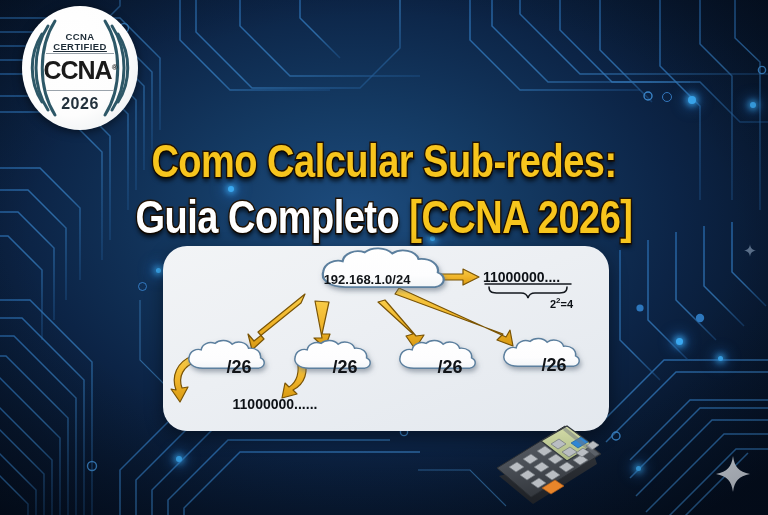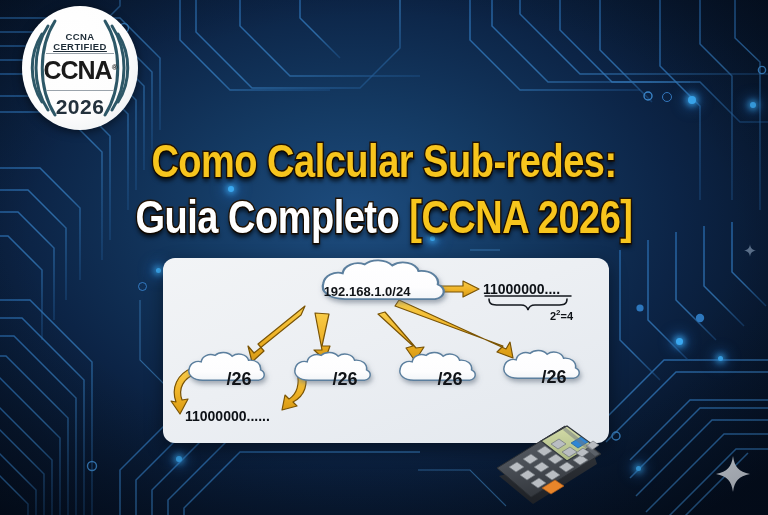--- a/index.html
+++ b/index.html
@@ -52,21 +52,21 @@
     position:absolute; left:0; right:0; text-align:center;
     color:#1d2b36; font-weight:700; letter-spacing:.4px;
   }
   .badge-line1{ top:25px; font-size:9.5px; }
   .badge-line2{ top:35px; font-size:9.5px;text-decoration:underline; }
   .badge-main{
     top:50px; font-size:25px; font-weight:700; letter-spacing:-1px;
     color:#1a1a1a;
   }
   .badge-main sup{ font-size:8px; vertical-align:super; }
-  .badge-year{ top:89px; font-size:21px; font-weight:600; color:#23313c; letter-spacing:.5px; }
+  .badge-year{ top:89px; font-size:16px; font-weight:600; color:#23313c; letter-spacing:.5px; }
   .badge-rule{
     position:absolute; height:1.4px; background:#9aa3ab;
     left:24px; right:24px;
   }
   .rule-top{ top:47px; }
   .rule-bot{ top:84px; }
 
   
   .title{
     position:absolute; left:0; right:0; top:133px;
@@ -88,22 +88,22 @@
   }
   .t-white{
     color:#ffffff;
     -webkit-text-stroke:2.6px #241403;
     paint-order:stroke fill;
     text-shadow:0 3px 4px rgba(0,0,0,.75);
   }
 
   
   .panel{
-    position:absolute; left:163px; top:258px; width:446px; height:185px;
-    border-radius:12px;
+    position:absolute; left:163px; top:246px; width:446px; height:185px;
+    border-radius:24px;
     background:linear-gradient(160deg,#f2f4f6 0%, #eceff3 45%, #e3e8ee 100%);
     box-shadow:0 6px 18px rgba(0,0,0,.45);
     overflow:visible;
   }
   .panel-inner{ position:absolute; inset:0; overflow:hidden; border-radius:12px; }
   .panel svg.diagram{ position:absolute; left:0; top:0; width:446px; height:185px; overflow:visible; }
 
   .node-label{
     position:absolute;
     font-family:"Liberation Sans", sans-serif;
@@ -357,21 +357,21 @@
 
     <div class="node-label sub-label" style="left:41px;top:111px;width:70px;">/26</div>
     <div class="node-label sub-label" style="left:147px;top:111px;width:70px;">/26</div>
     <div class="node-label sub-label" style="left:252px;top:111px;width:70px;">/26</div>
     <div class="node-label sub-label" style="left:356px;top:109px;width:70px;">/26</div>
 
     <div class="node-label bin-label" style="left:320px;top:23px;width:120px;text-align:left;">11000000....</div>
 
     <div class="node-label pow-label" style="left:330px;top:50px;width:80px;text-align:right;"><span>2</span><sup>2</sup><span>=4</span></div>
 
-    <div class="node-label bin-label" style="left:22px;top:150px;width:180px;text-align:left;">11000000......</div>
+    <div class="node-label bin-label" style="left:22px;top:150px;width:180px;text-align:center;">11000000......</div>
   </div>
 
   <div class="calculator">
     <svg viewBox="0 0 122 92" aria-hidden="true">
       <defs>
         <linearGradient id="calcBody" x1="0" y1="0" x2="0.3" y2="1">
           <stop offset="0%" stop-color="#5b6067"></stop>
           <stop offset="55%" stop-color="#4a4f56"></stop>
           <stop offset="100%" stop-color="#34383e"></stop>
         </linearGradient>

